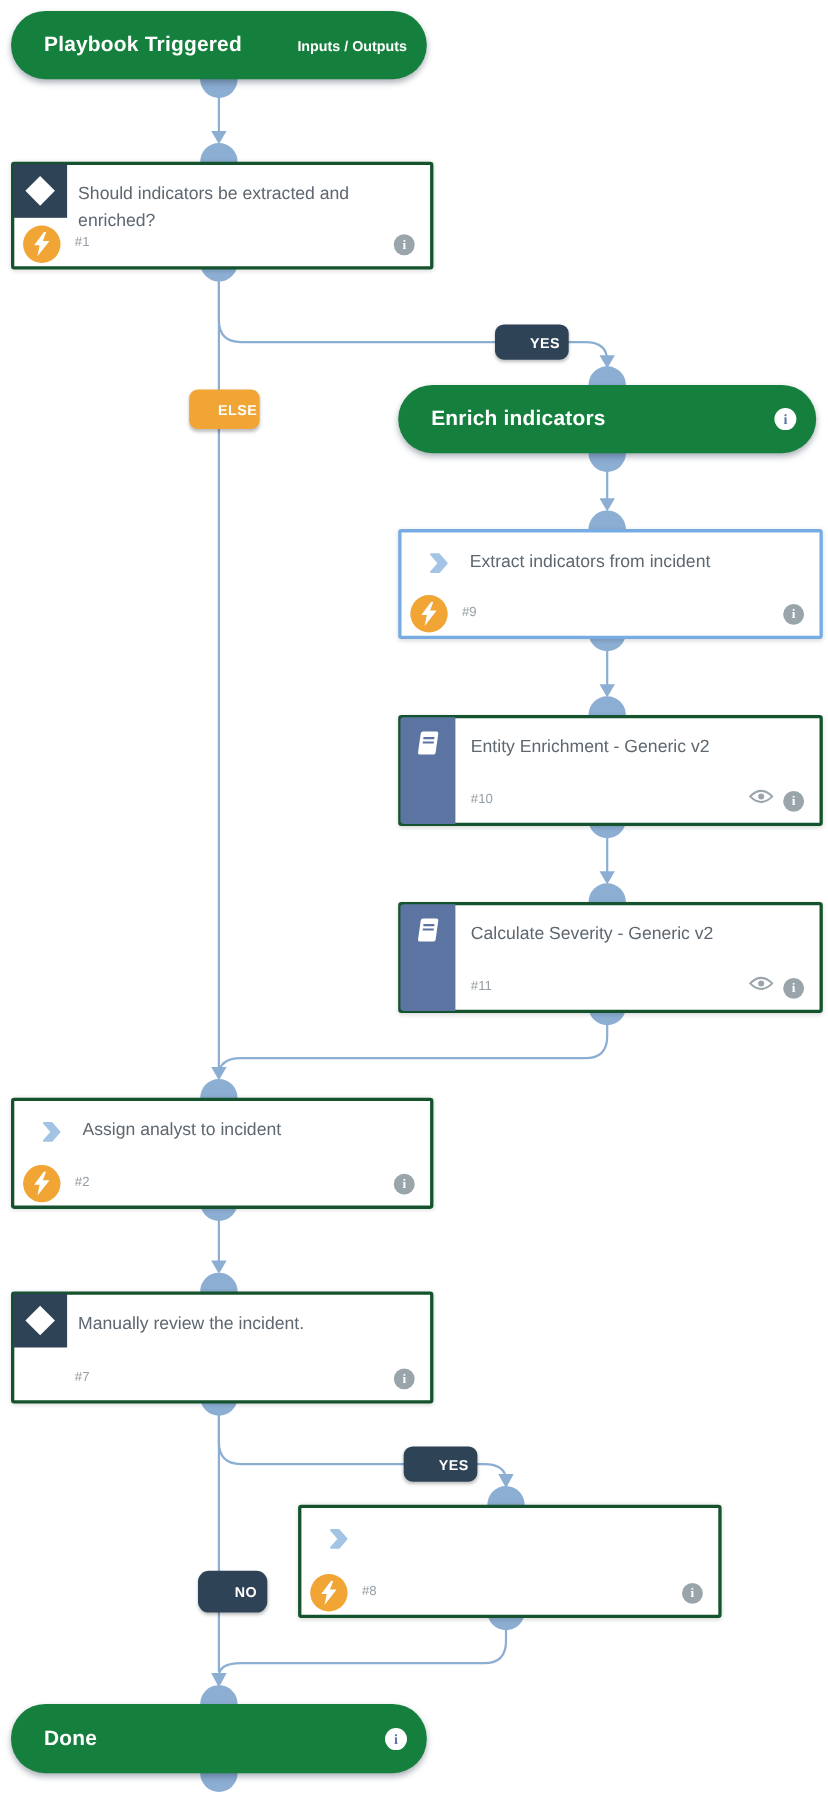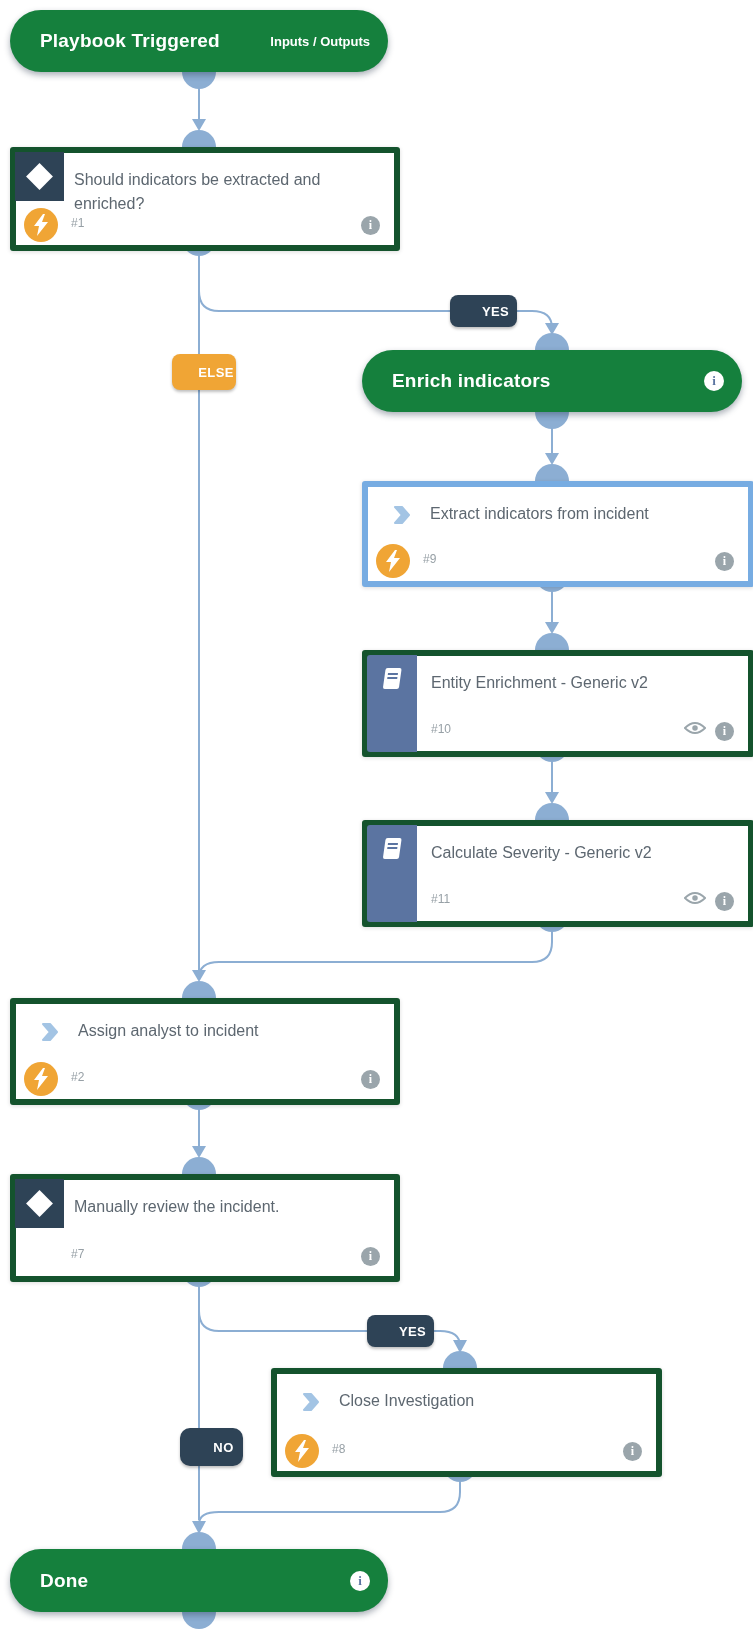--- a/index.html
+++ b/index.html
@@ -16,21 +16,21 @@
   }
   .pill-title{color:#fff;font-size:19px;font-weight:bold;margin-left:30px;letter-spacing:.2px;}
   .pill-right{margin-left:auto;margin-right:18px;display:flex;align-items:center;}
   .io-link{color:#fff;font-size:13px;font-weight:bold;cursor:pointer;}
   .pill-info{
     width:20px;height:20px;border-radius:50%;background:#fff;color:#5b74a1;
     font:bold 13px/20px "Liberation Serif", serif;text-align:center;cursor:pointer;
   }
   
   .card{
-    position:absolute;z-index:2;background:#fff;border:6px solid #14532d;border-radius:3px;
+    position:absolute;z-index:2;background:#fff;border:3px solid #14532d;border-radius:3px;
     box-shadow:0 1px 4px rgba(0,0,0,.14);
   }
   .card.selected{border-color:#77ace2;}
   .cond-box{position:absolute;left:-1px;top:-1px;width:49px;height:49px;background:#2e4356;}
   .diamond{position:absolute;left:15px;top:15px;width:19px;height:19px;background:#fff;transform:rotate(45deg);}
   .side{position:absolute;left:-1px;top:-1px;bottom:-1px;width:50px;background:#5b74a1;border-radius:3px 0 0 3px;}
   .side svg{position:absolute;left:12px;top:11px;}
   .card-title{position:absolute;top:15px;right:36px;font-size:16px;line-height:24px;color:#5d6770;}
   .t-cond .card-title{left:58px;}
   .t-auto .card-title{left:62px;}
@@ -225,21 +225,20 @@
 
   <div class="badge navy" style="left:367px;top:1315px;width:43px;height:32px">YES</div>
   <div class="badge navy sq" style="left:180px;top:1428px;width:39px;height:38px">NO</div>
 
   <div class="card t-auto" style="left:271px;top:1368px;width:379px;height:97px">
     <div class="chev">
       <svg width="22" height="22" viewBox="0 0 22 22">
           <path d="M5,3 L12,3 L19,11 L12,19 L5,19 L12,11 Z" fill="#a3c4e4" stroke="#a3c4e4" stroke-width="2" stroke-linejoin="round"></path>
         </svg>
     </div>
-    <div class="card-title">Close Investigation</div>
     <div class="bolt">
       <svg width="16" height="22" viewBox="0 0 16 22">
           <path d="M10 0 L1 12 L6 12 L4 22 L15 8 L9 8 L12 0 Z" fill="#fff"></path>
         </svg>
     </div>
     <div class="num">#8</div>
     <div class="info-gray">i</div>
   </div>
 
   <div class="pill" style="left:10px;top:1549px;width:378px;height:63px">

